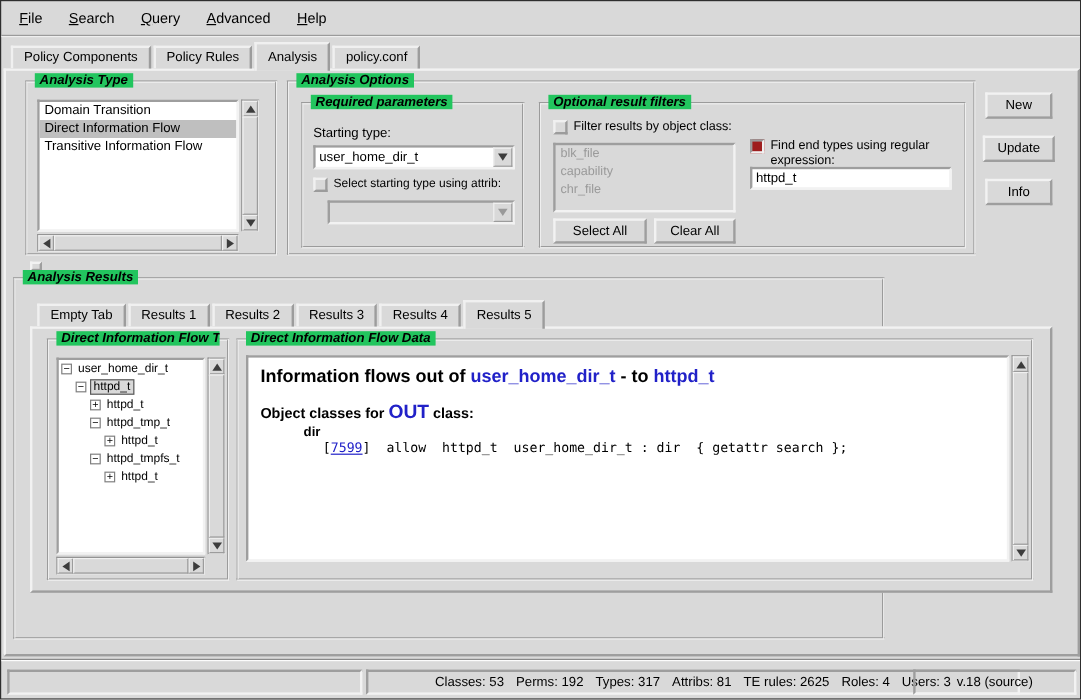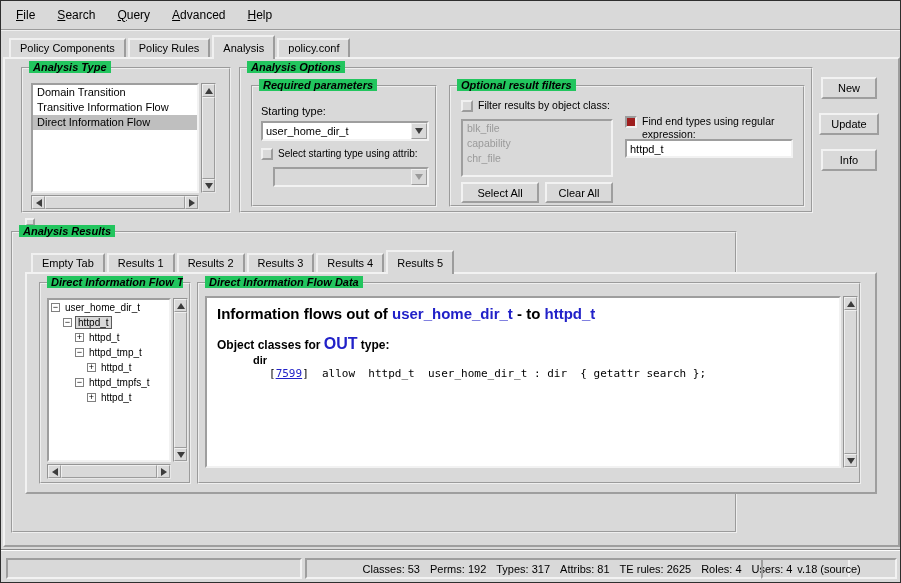--- a/index.html
+++ b/index.html
@@ -120,22 +120,22 @@
     <div class="tab active">Analysis</div>
     <div class="tab">policy.conf</div>
   </div>
 
   <div class="content-frame"></div>
 
   <div class="groupbox" style="left:20px; top:66px; width:210px; height:146px;">
     <span class="group-title">Analysis Type</span>
     <div class="listbox" style="left:8px; top:14px; width:168px; height:110px;">
       <div class="lb-item">Domain Transition</div>
+      <div class="lb-item selected">Direct Information Flow</div>
       <div class="lb-item">Transitive Information Flow</div>
-      <div class="lb-item selected">Direct Information Flow</div>
     </div>
     <div class="sb-v" style="left:178px; top:14px; height:110px;">
       <div class="sb-btn">
           <span class="tri tri-up"></span>
         </div>
       <div class="sb-trough">
           <div class="sb-thumb"></div>
         </div>
       <div class="sb-btn">
           <span class="tri tri-down"></span>
@@ -273,21 +273,21 @@
         <div class="sb-btn">
             <span class="tri tri-right"></span>
           </div>
       </div>
     </div>
 
     <div class="groupbox" style="left:184px; top:49px; width:664px; height:202px;">
       <span class="group-title">Direct Information Flow Data</span>
       <div class="textarea" style="left:6px; top:12px; width:636px; height:172px;">
         <div class="flow-heading"><span>Information flows out of </span><span class="type-blue">user_home_dir_t</span><span> - to </span><span class="type-blue">httpd_t</span></div>
-        <div class="flow-classes"><span>Object classes for </span><span class="type-blue out-big">OUT</span><span> type:</span></div>
+        <div class="flow-classes"><span>Object classes for </span><span class="type-blue out-big">OUT</span><span> class:</span></div>
         <div class="flow-objclass">dir</div>
         <div class="flow-rule"><span>[</span><span class="rule-link">7599</span><span>]</span><span>  allow  httpd_t  user_home_dir_t : dir  { getattr search };</span></div>
       </div>
       <div class="sb-v" style="left:644px; top:12px; height:172px;">
         <div class="sb-btn">
             <span class="tri tri-up"></span>
           </div>
         <div class="sb-trough">
             <div class="sb-thumb"></div>
           </div>
@@ -301,19 +301,19 @@
 
   <div class="status-sep"></div>
   <div class="status-panel" style="left:5px; width:296px;"></div>
   <div class="status-panel" style="left:304px; width:545px;">
     <span class="stat-item">Classes: 53</span>
     <span class="stat-item">Perms: 192</span>
     <span class="stat-item">Types: 317</span>
     <span class="stat-item">Attribs: 81</span>
     <span class="stat-item">TE rules: 2625</span>
     <span class="stat-item">Roles: 4</span>
-    <span class="stat-item">Users: 4</span>
+    <span class="stat-item">Users: 3</span>
   </div>
   <div class="status-panel" style="left:760px; width:136px;">
     <span>v.18 (source)</span>
   </div>
 
 </div>
 
 </body></html>

